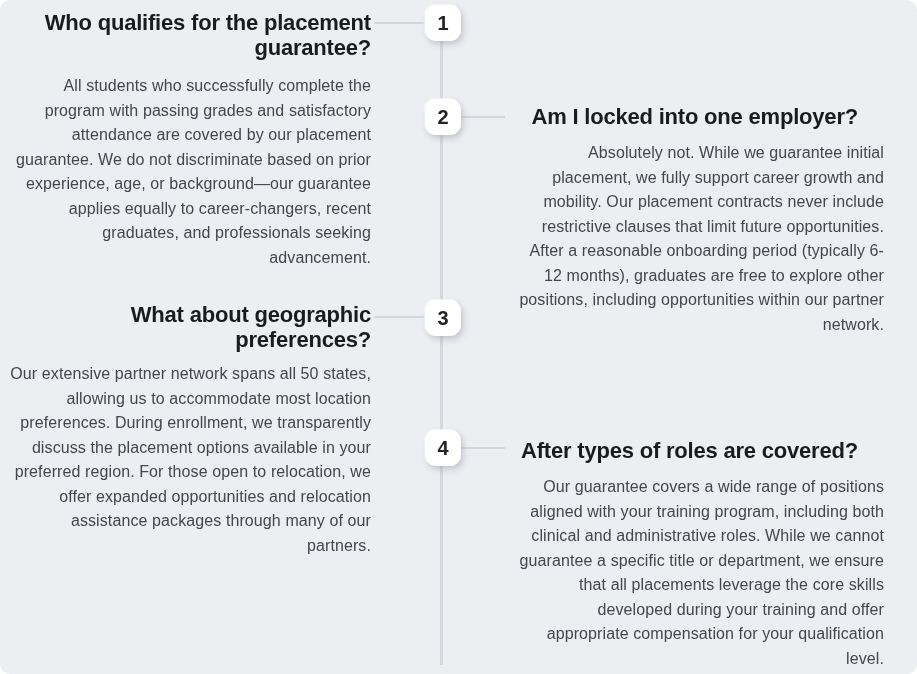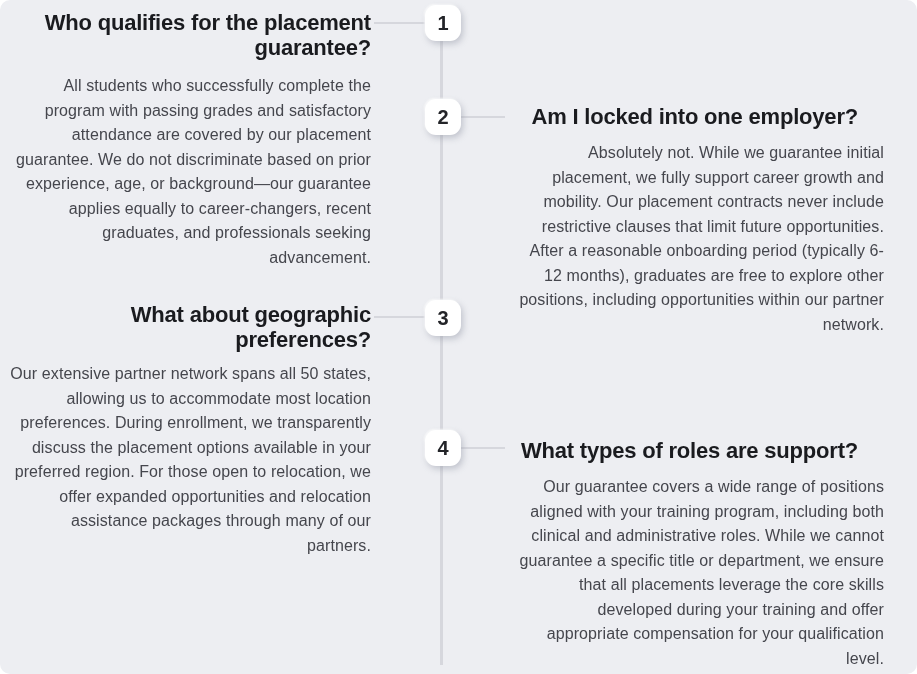--- a/index.html
+++ b/index.html
@@ -114,17 +114,17 @@
     <h2 class="question">Am I locked into one employer?</h2>
     <p class="answer">Absolutely not. While we guarantee initial placement, we fully support career growth and mobility. Our placement contracts never include restrictive clauses that limit future opportunities. After a reasonable onboarding period (typically 6-12 months), graduates are free to explore other positions, including opportunities within our partner network.</p>
   </section>
 
   <section class="item left p3">
     <h2 class="question">What about geographic preferences?</h2>
     <p class="answer">Our extensive partner network spans all 50 states, allowing us to accommodate most location preferences. During enrollment, we transparently discuss the placement options available in your preferred region. For those open to relocation, we offer expanded opportunities and relocation assistance packages through many of our partners.</p>
   </section>
 
   <section class="item right p4">
-    <h2 class="question">What types of roles are support?</h2>
+    <h2 class="question">After types of roles are covered?</h2>
     <p class="answer">Our guarantee covers a wide range of positions aligned with your training program, including both clinical and administrative roles. While we cannot guarantee a specific title or department, we ensure that all placements leverage the core skills developed during your training and offer appropriate compensation for your qualification level.</p>
   </section>
 
 </div>
 
 </body></html>

